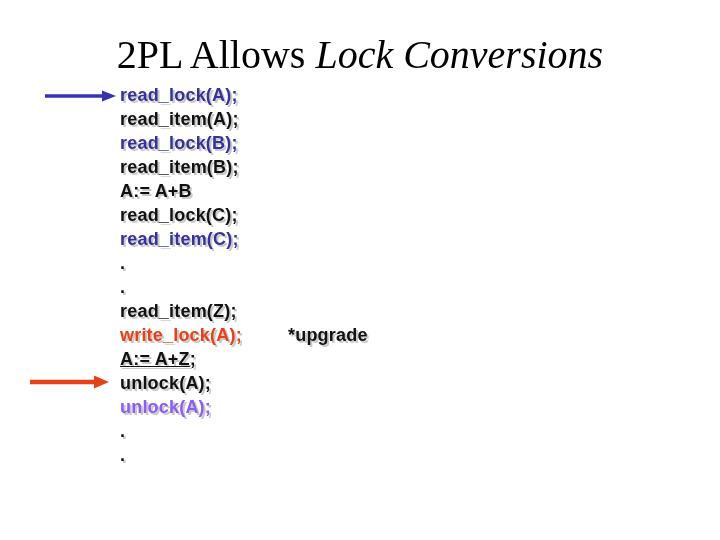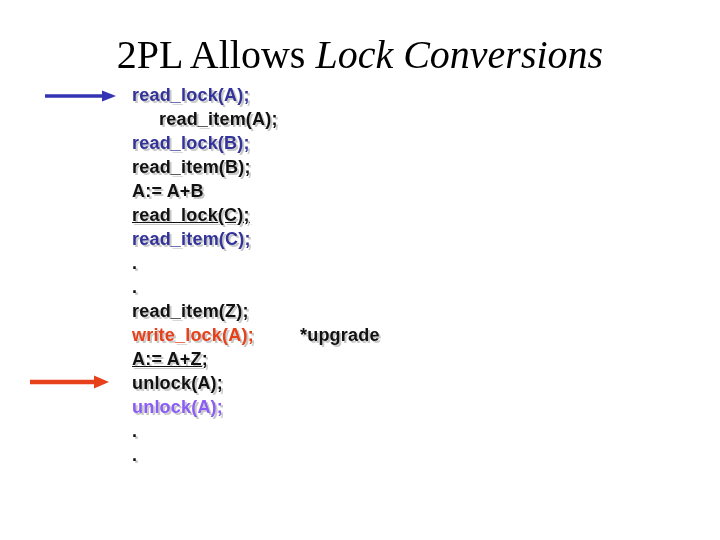--- a/index.html
+++ b/index.html
@@ -27,21 +27,21 @@
     font-size: 40px;
     line-height: 44px;
     color: #000000;
     white-space: nowrap;
   }
   .title em {
     font-style: italic;
   }
   .code {
     position: absolute;
-    left: 132px;
+    left: 120px;
     top: 83px;
     font-family: "Liberation Sans", sans-serif;
     font-weight: bold;
     font-size: 18px;
     line-height: 24px;
     letter-spacing: 0.2px;
     white-space: nowrap;
   }
   .code-line {
     position: relative;
@@ -80,37 +80,37 @@
     <line x1="0" y1="8" x2="66" y2="8" stroke="currentColor" stroke-width="4.5"></line>
     <polygon points="64,1.5 79,8 64,14.5" fill="currentColor"></polygon>
   </svg>
 
   <div class="code" id="code-block">
   <div class="code-line">
     <span class="code-text" style="color: rgb(51, 51, 153);">read_lock(A);</span>
   </div>
 
   <div class="code-line">
-    <span class="code-text" style="color: rgb(17, 17, 17); margin-left: 27px;">read_item(A);</span>
+    <span class="code-text" style="color: rgb(17, 17, 17);">read_item(A);</span>
   </div>
 
   <div class="code-line">
     <span class="code-text" style="color: rgb(51, 51, 153);">read_lock(B);</span>
   </div>
 
   <div class="code-line">
     <span class="code-text" style="color: rgb(17, 17, 17);">read_item(B);</span>
   </div>
 
   <div class="code-line">
     <span class="code-text" style="color: rgb(17, 17, 17);">A:= A+B</span>
   </div>
 
   <div class="code-line">
-    <span class="code-text" style="color: rgb(17, 17, 17); text-decoration: underline;">read_lock(C);</span>
+    <span class="code-text" style="color: rgb(17, 17, 17);">read_lock(C);</span>
   </div>
 
   <div class="code-line">
     <span class="code-text" style="color: rgb(51, 51, 153);">read_item(C);</span>
   </div>
 
 
   <div class="code-line">
     <span class="code-text" style="color: rgb(17, 17, 17);">.</span>
   </div>

